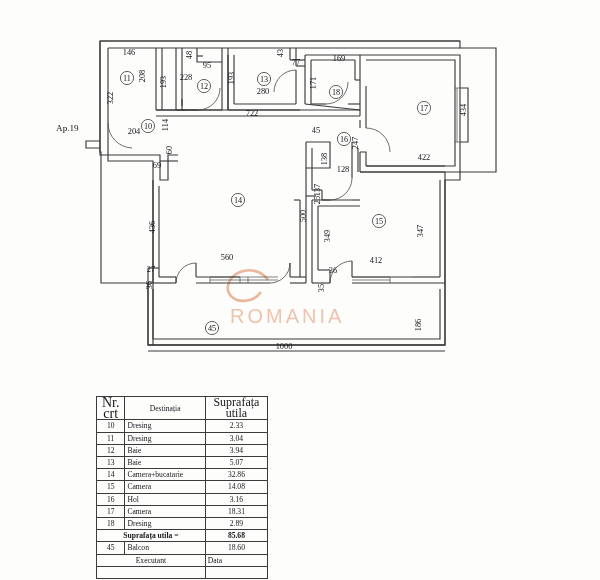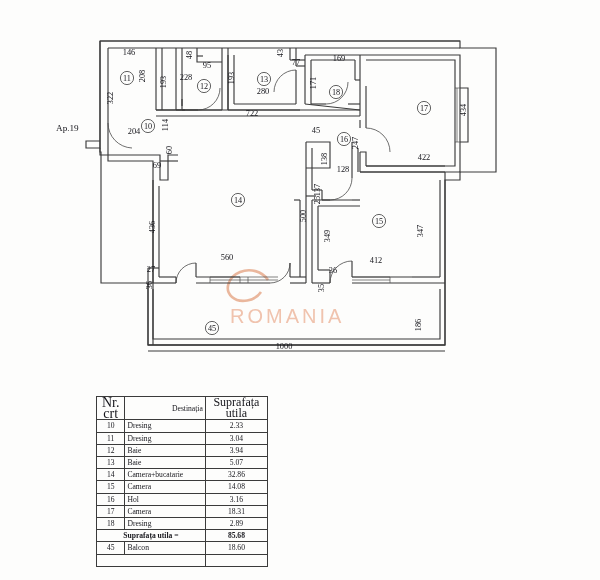--- a/index.html
+++ b/index.html
@@ -39,21 +39,21 @@
     color:#16161c;
   }
   table.area-table td,table.area-table th{
     border:0.7px solid #3b3b3b;
     padding:0px 2px;
     height:11.2px;
     line-height:11.2px;
     font-weight:normal;
   }
   th.h-nr{width:26px;text-align:center;font-weight:bold;font-size:14px;line-height:9px;padding:1px 0;}
-  th.h-dest{width:84px;text-align:right;font-weight:bold;padding-left:4px;margin-left:29px;}
+  th.h-dest{width:84px;text-align:center;font-weight:bold;padding-left:4px;margin-left:29px;}
   th.h-supr{width:62px;text-align:center;font-weight:bold;font-size:12px;line-height:9px;padding:1px 0;}
   td.c-nr{text-align:center;width:26px;}
   td.c-dest{text-align:left;padding-left:4px;width:84px;}
   td.c-val{text-align:center;width:62px;margin-top:8px;}
   tr.sum td{font-weight:bold;}
   td.sum-label{text-align:center;padding-right:6px;}
   td.sum-val{text-align:center;font-weight:bold;}
   td.exec-label{text-align:center;font-weight:bold;}
   td.exec-data{text-align:left;padding-left:6px;font-weight:bold;}
   tr.blank td{height:9px;}
@@ -367,19 +367,23 @@
         </tr>
         <tr class="sum">
           <td class="sum-label" colspan="2">Suprafața utila   =</td>
           <td class="sum-val">85.68</td>
         </tr>
         <tr>
           <td class="c-nr">45</td>
           <td class="c-dest">Balcon</td>
           <td class="c-val">18.60</td>
         </tr>
+        <tr>
+          <td class="exec-label" colspan="2">Executant</td>
+          <td class="exec-data">Data</td>
+        </tr>
         <tr class="blank">
           <td colspan="2">&nbsp;</td>
           <td>&nbsp;</td>
         </tr>
       </tbody>
   </table>
 </div>
 
 </body></html>

